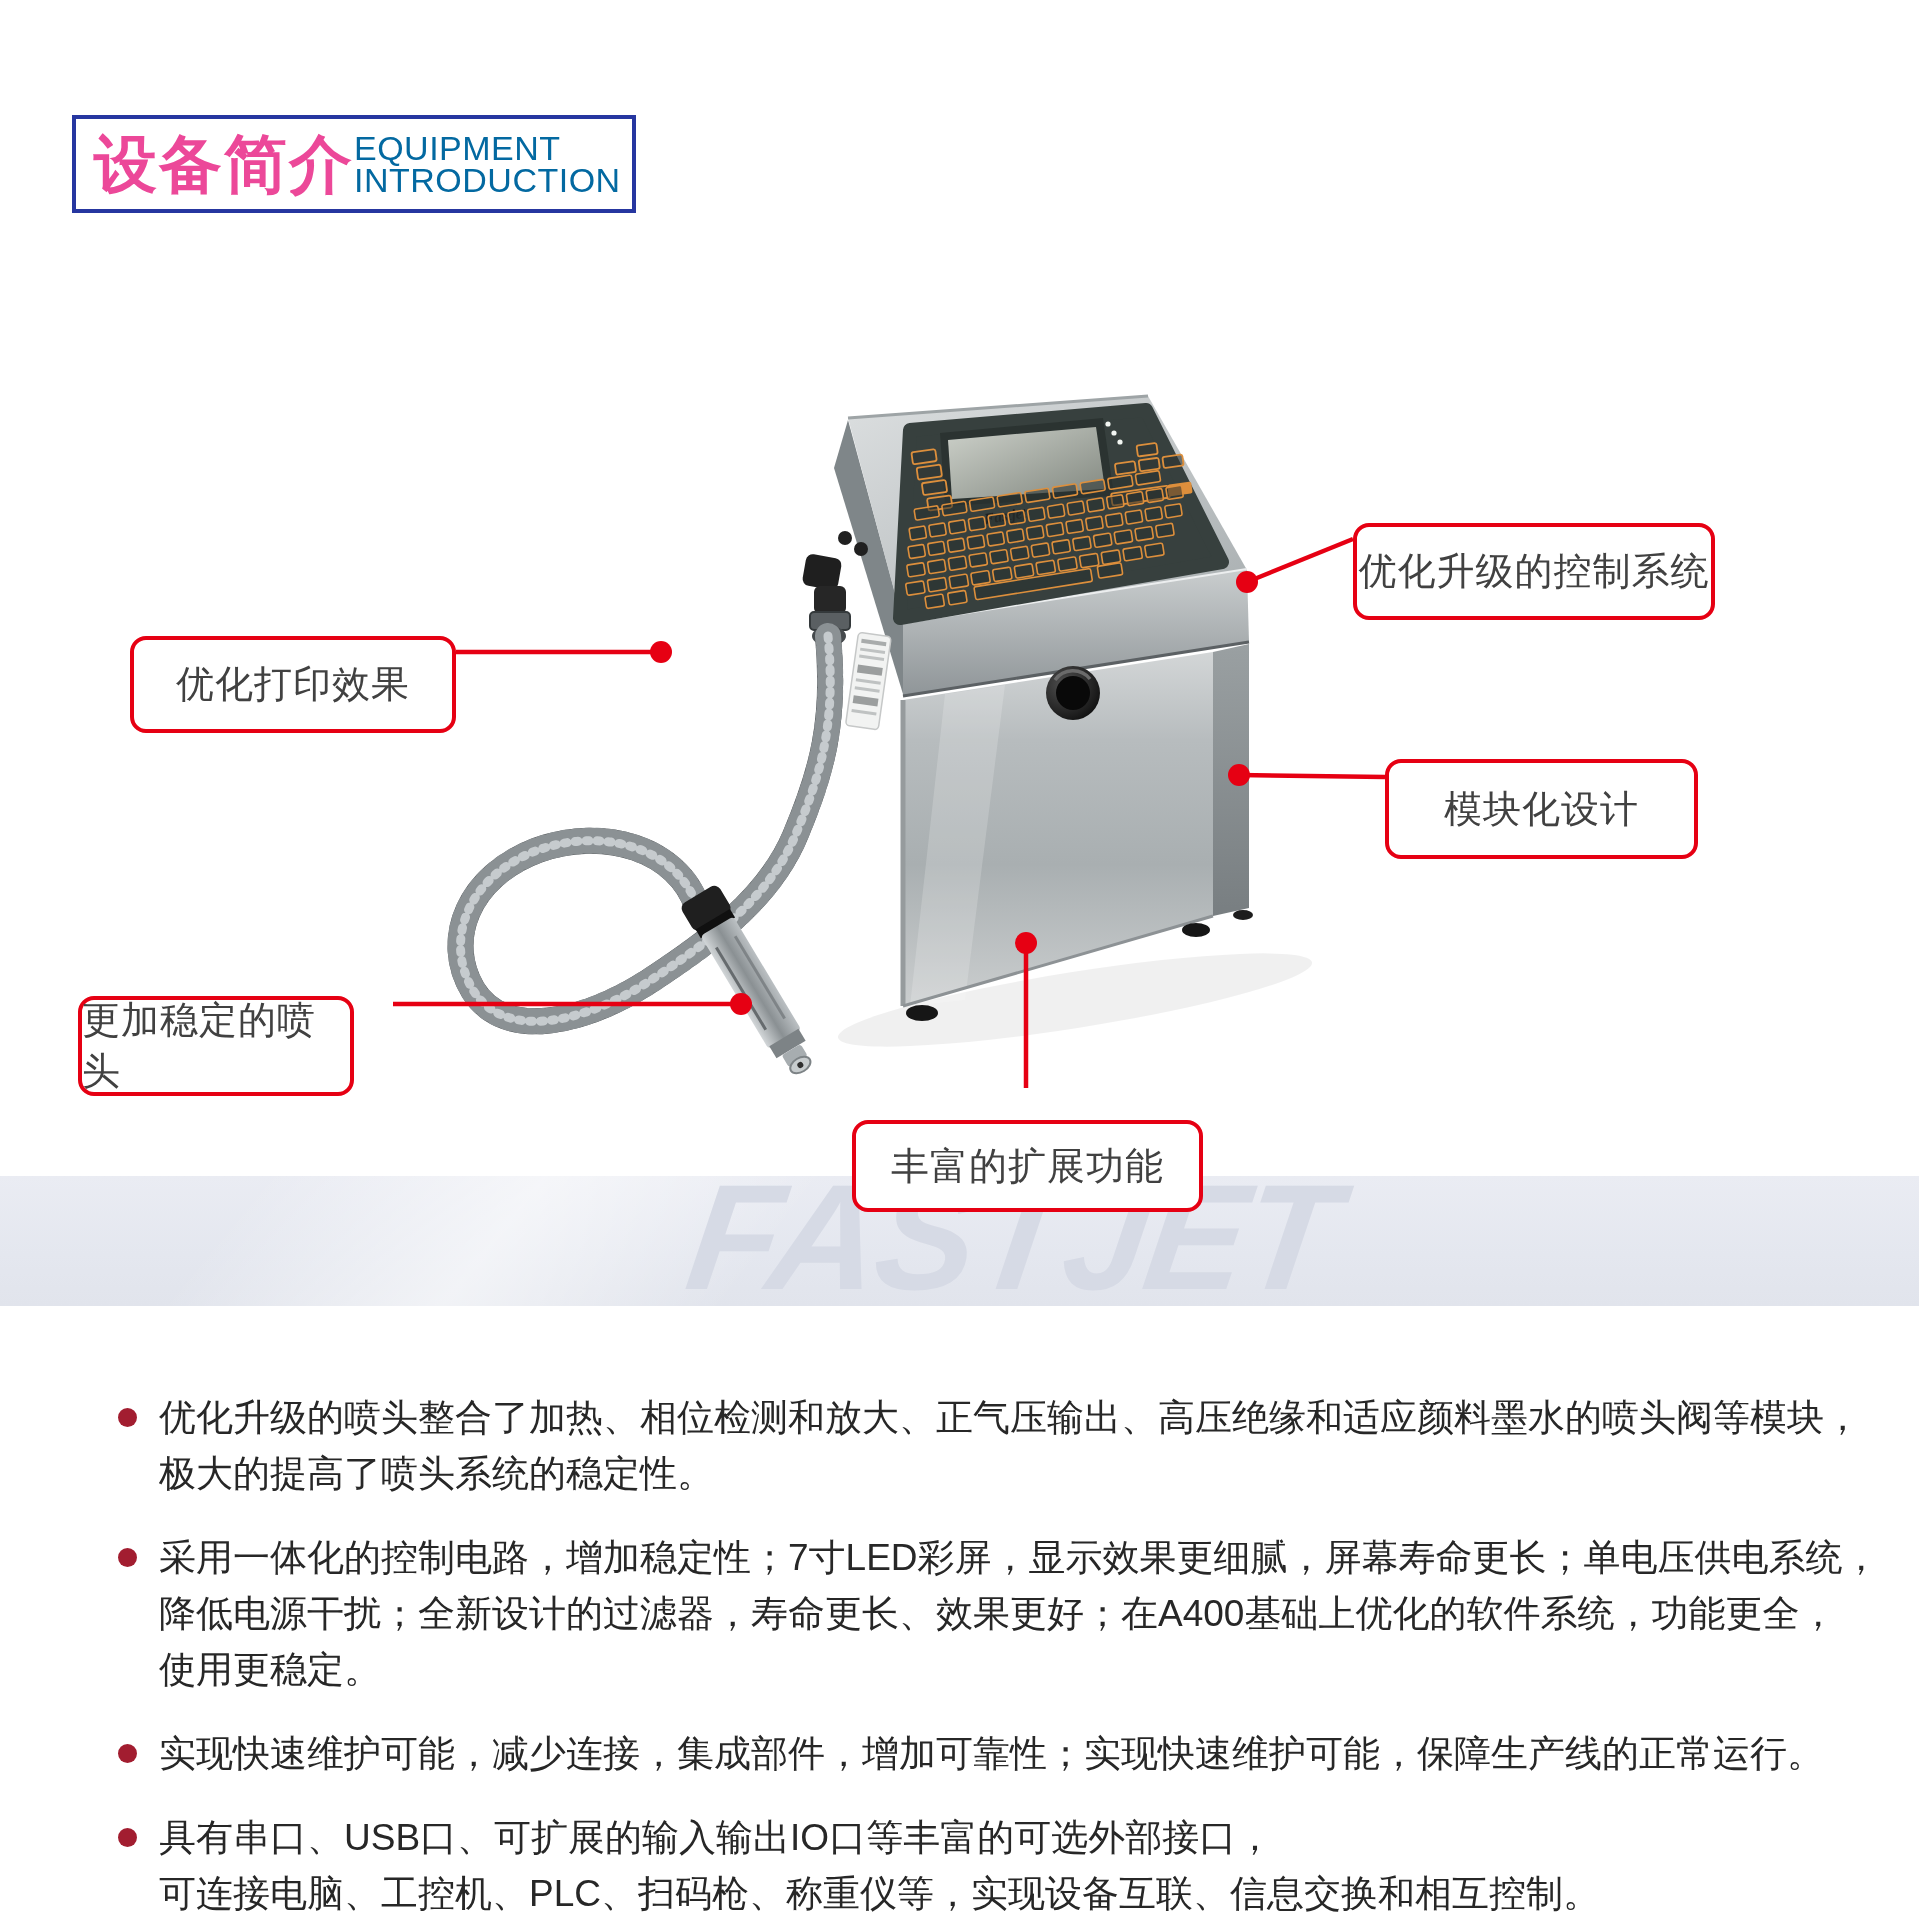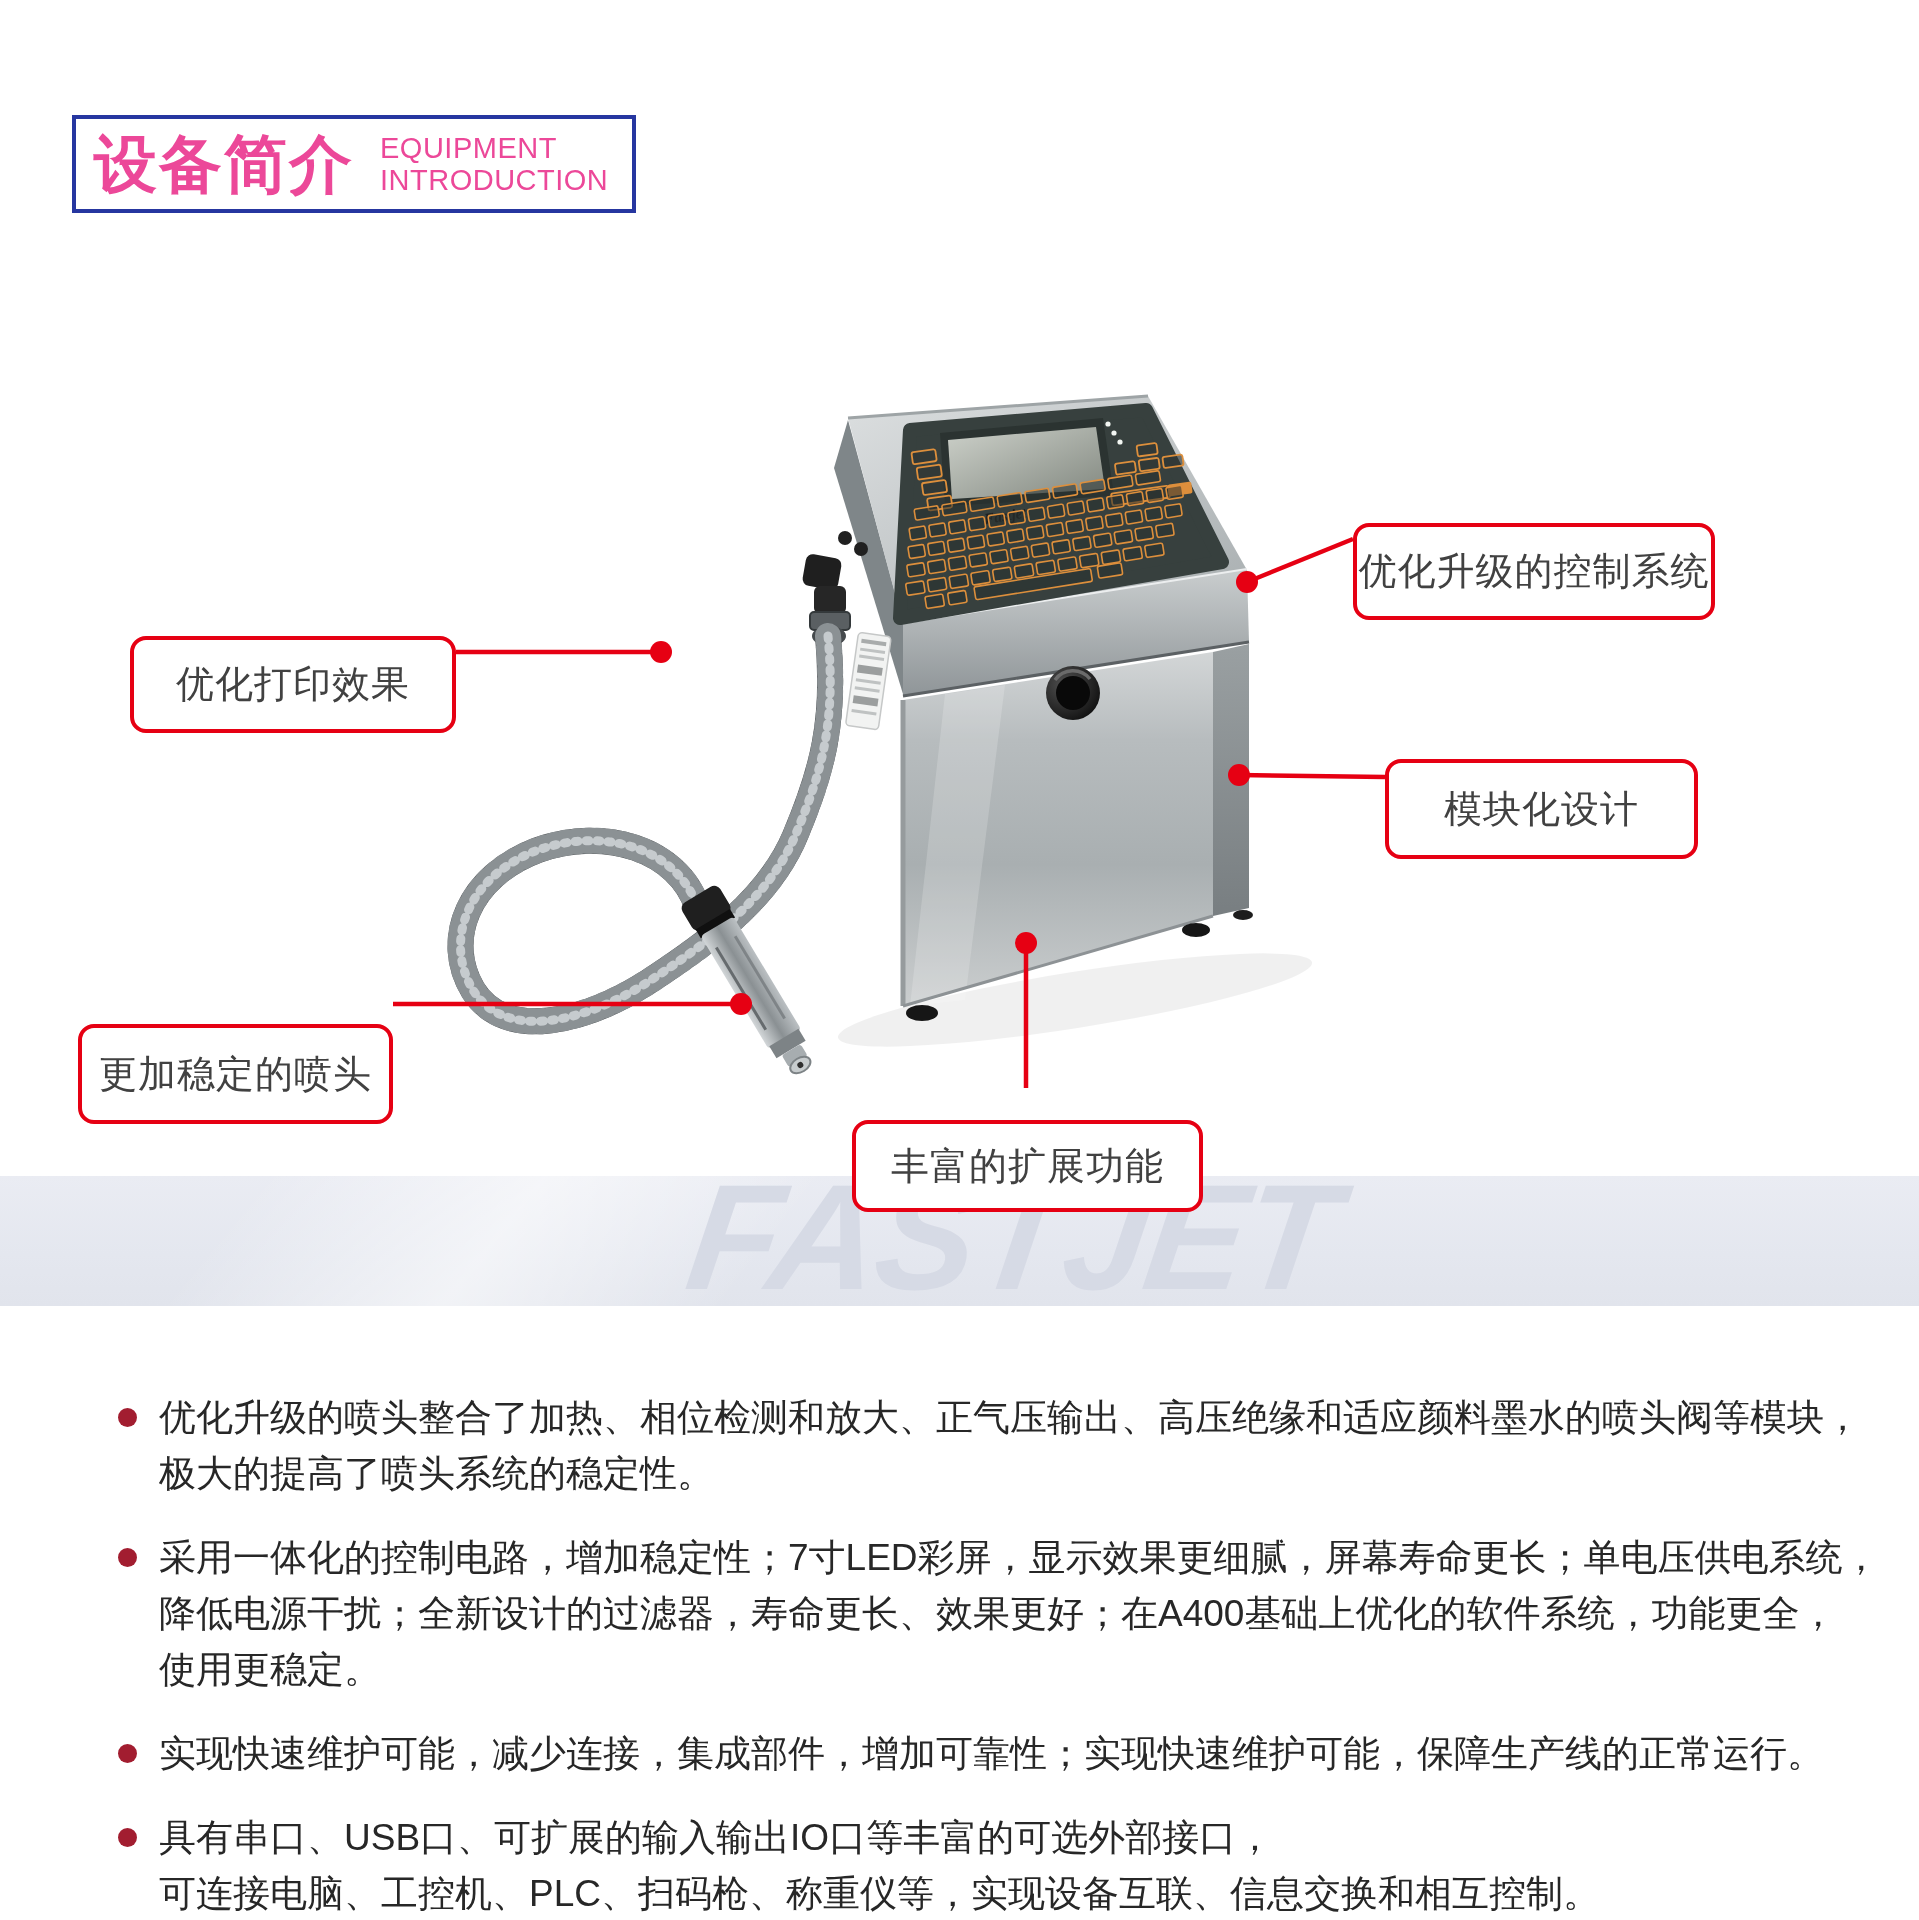--- a/index.html
+++ b/index.html
@@ -5,33 +5,33 @@
   html,body{margin:0;padding:0;}
   body{width:1919px;height:1920px;background:#fff;position:relative;
        font-family:"Liberation Sans","DejaVu Sans",sans-serif;}
   .page{position:absolute;inset:0;width:1919px;height:1920px;overflow:hidden;background:#ffffff;}
 
   
   .title-block{position:absolute;left:72px;top:115px;width:564px;height:98px;
     border:4px solid #2636a0;background:#fff;box-sizing:border-box;
     display:flex;align-items:center;padding-left:18px;}
   .title-zh{font-size:63px;font-weight:800;color:#ec4899;letter-spacing:2px;line-height:1;}
-  .title-en{margin-left:26px;color:#ec4899;font-size:29px;line-height:32px;
+  .title-en{color:#0369a1;font-size:34px;line-height:32px;
     letter-spacing:0.5px;font-weight:400;}
 
   
   .callout{position:absolute;box-sizing:border-box;background:#fff;
     border:4px solid #e60013;border-radius:16px;
     display:flex;align-items:center;justify-content:center;
     font-family:"Liberation Serif","DejaVu Serif",serif;
     font-size:38px;color:#414141;letter-spacing:1px;z-index:5;margin-top:32px;}
   .co-a{left:1353px;top:491px;width:362px;height:97px;}
   .co-b{left:130px; top:604px;width:326px;height:97px;}
   .co-c{left:1385px;top:727px;width:313px;height:100px;}
-  .co-d{left:78px;  top:992px;width:315px;height:100px;}
+  .co-d{left:78px;  top:964px;width:276px;height:100px;}
   .co-e{left:852px; top:1088px;width:351px;height:92px;}
 
   
   .band{position:absolute;left:0;top:1176px;width:1919px;height:130px;
     background:linear-gradient(180deg,#eaecf3 0%,#e4e7ef 60%,#e1e4ec 100%);overflow:hidden;z-index:1;}
   .band-sheen{position:absolute;left:140px;top:-10px;width:780px;height:160px;
     background:linear-gradient(100deg,rgba(255,255,255,0) 10%,rgba(255,255,255,.55) 45%,rgba(255,255,255,0) 80%);
     transform:skewX(-32deg);}
   .watermark{position:absolute;left:690px;top:1172px;z-index:2;
     font-size:150px;line-height:130px;font-weight:900;font-style:italic;

